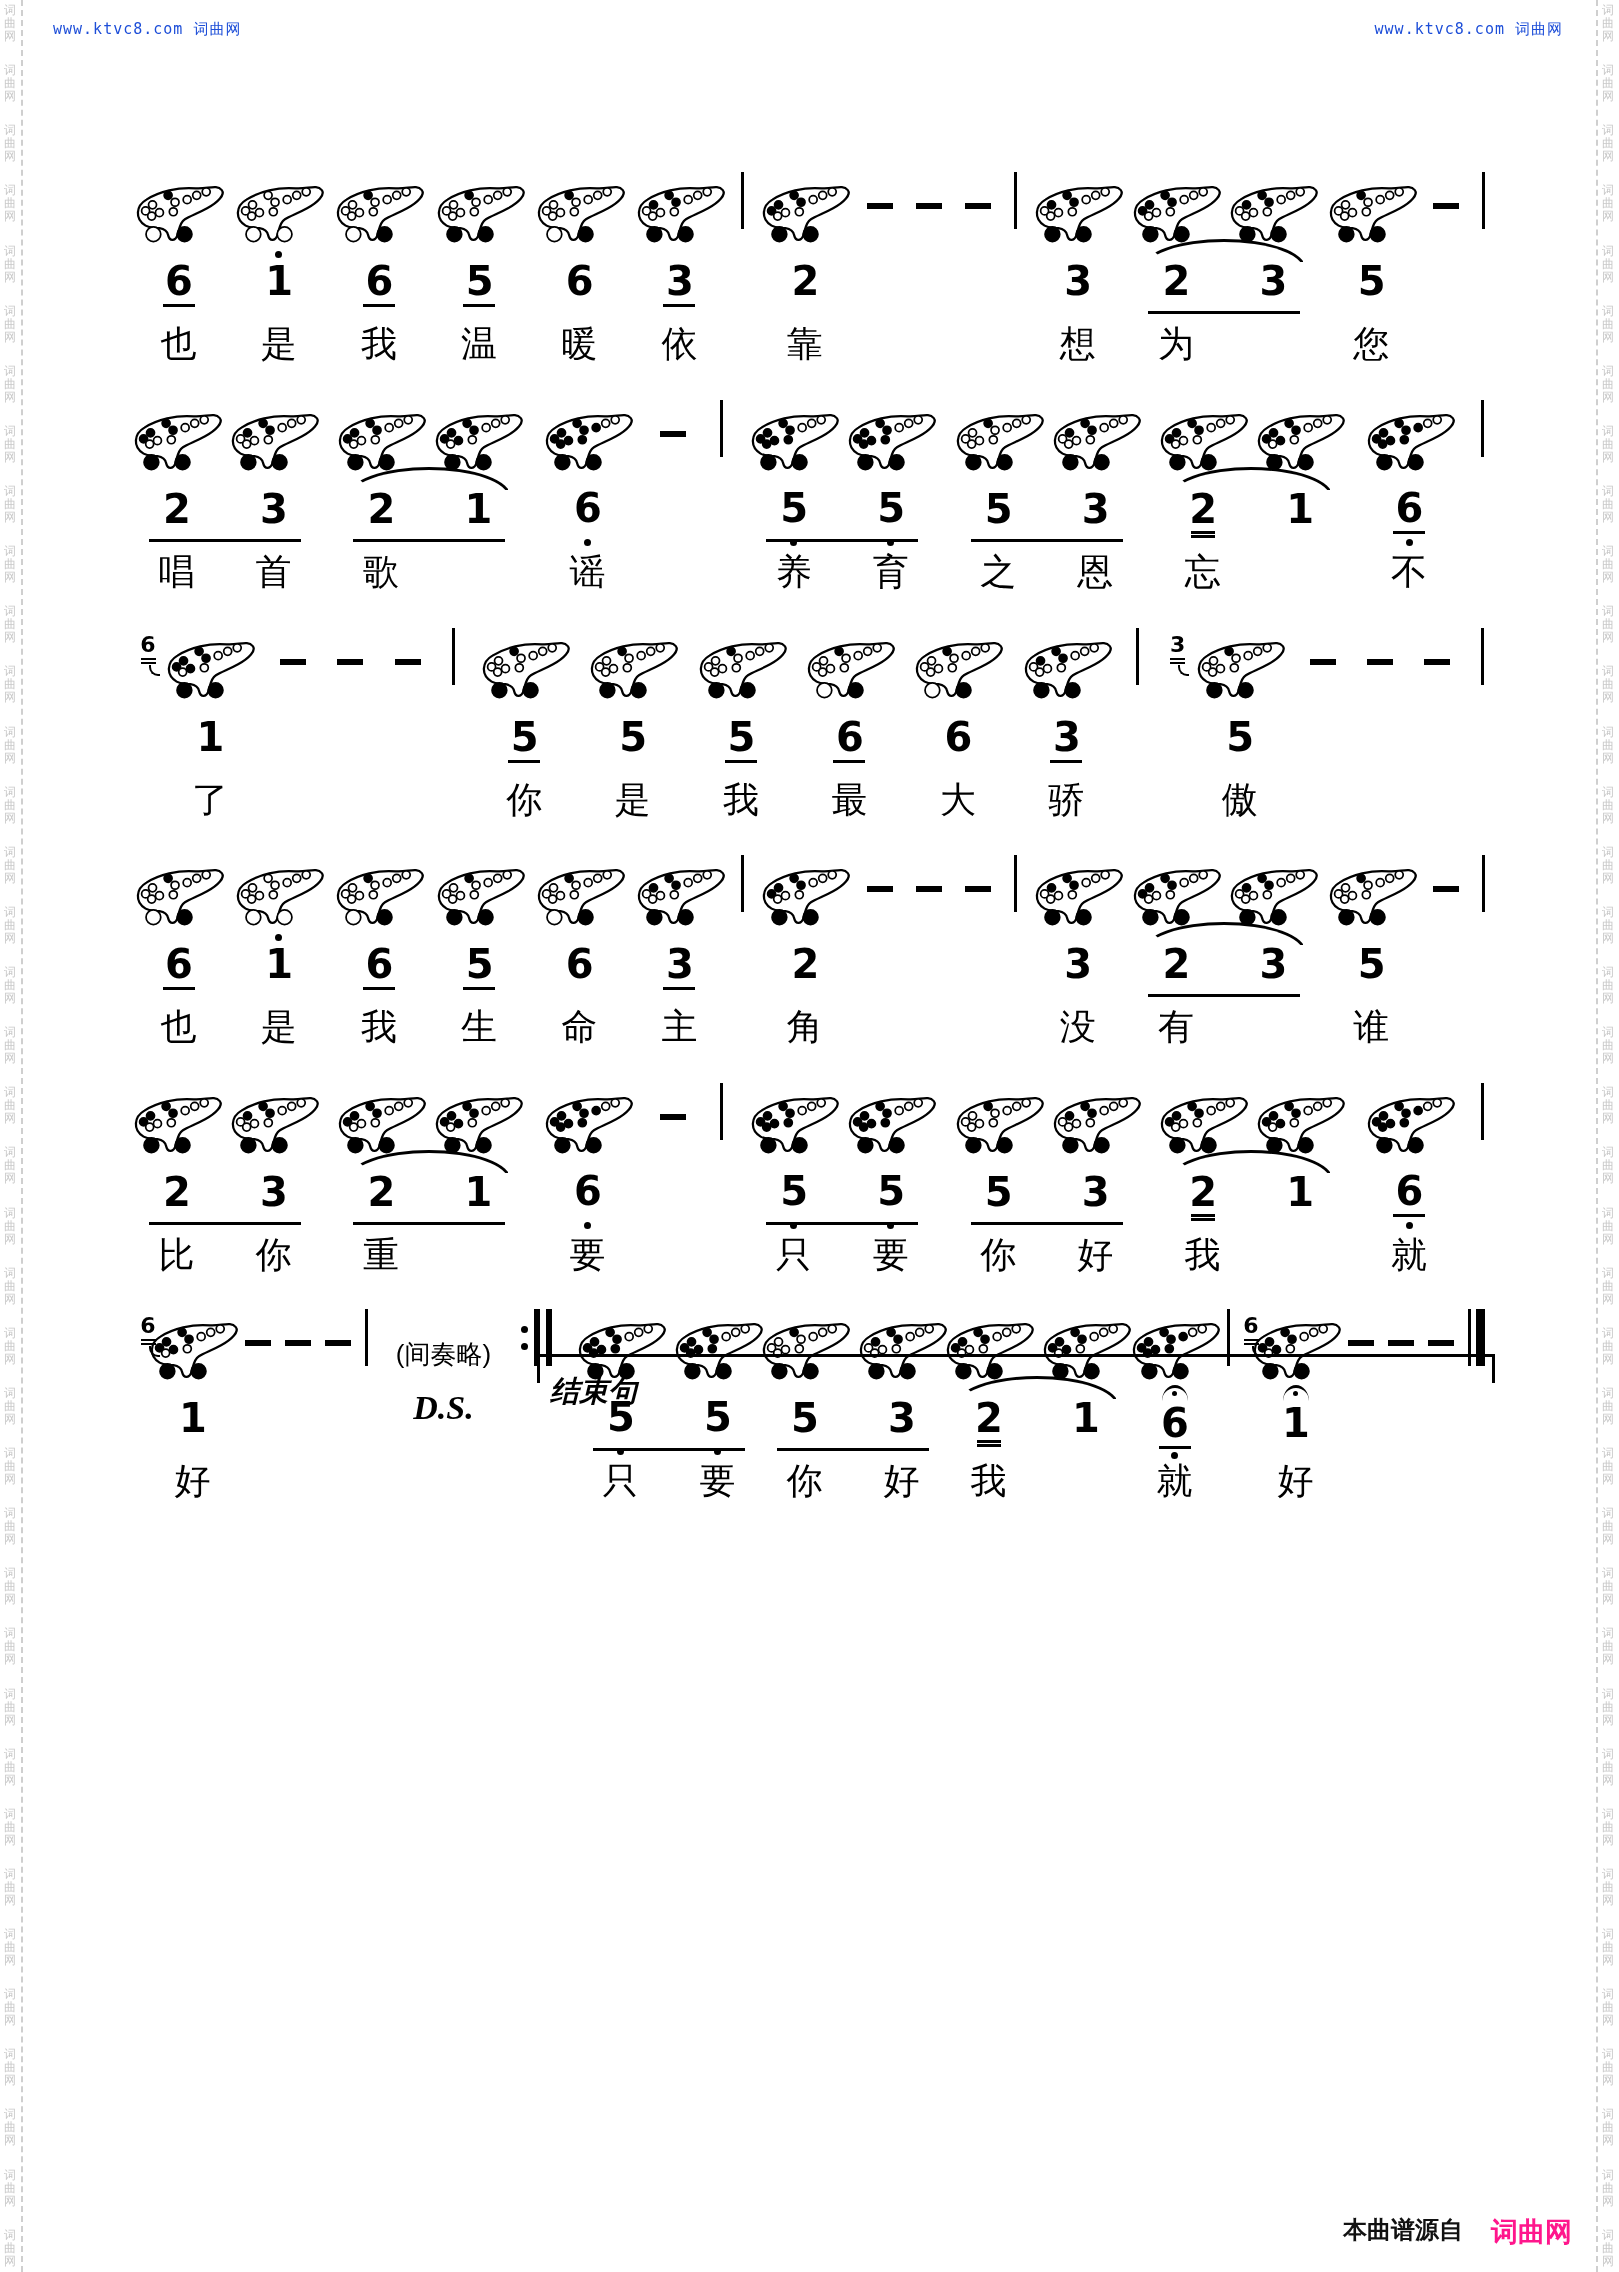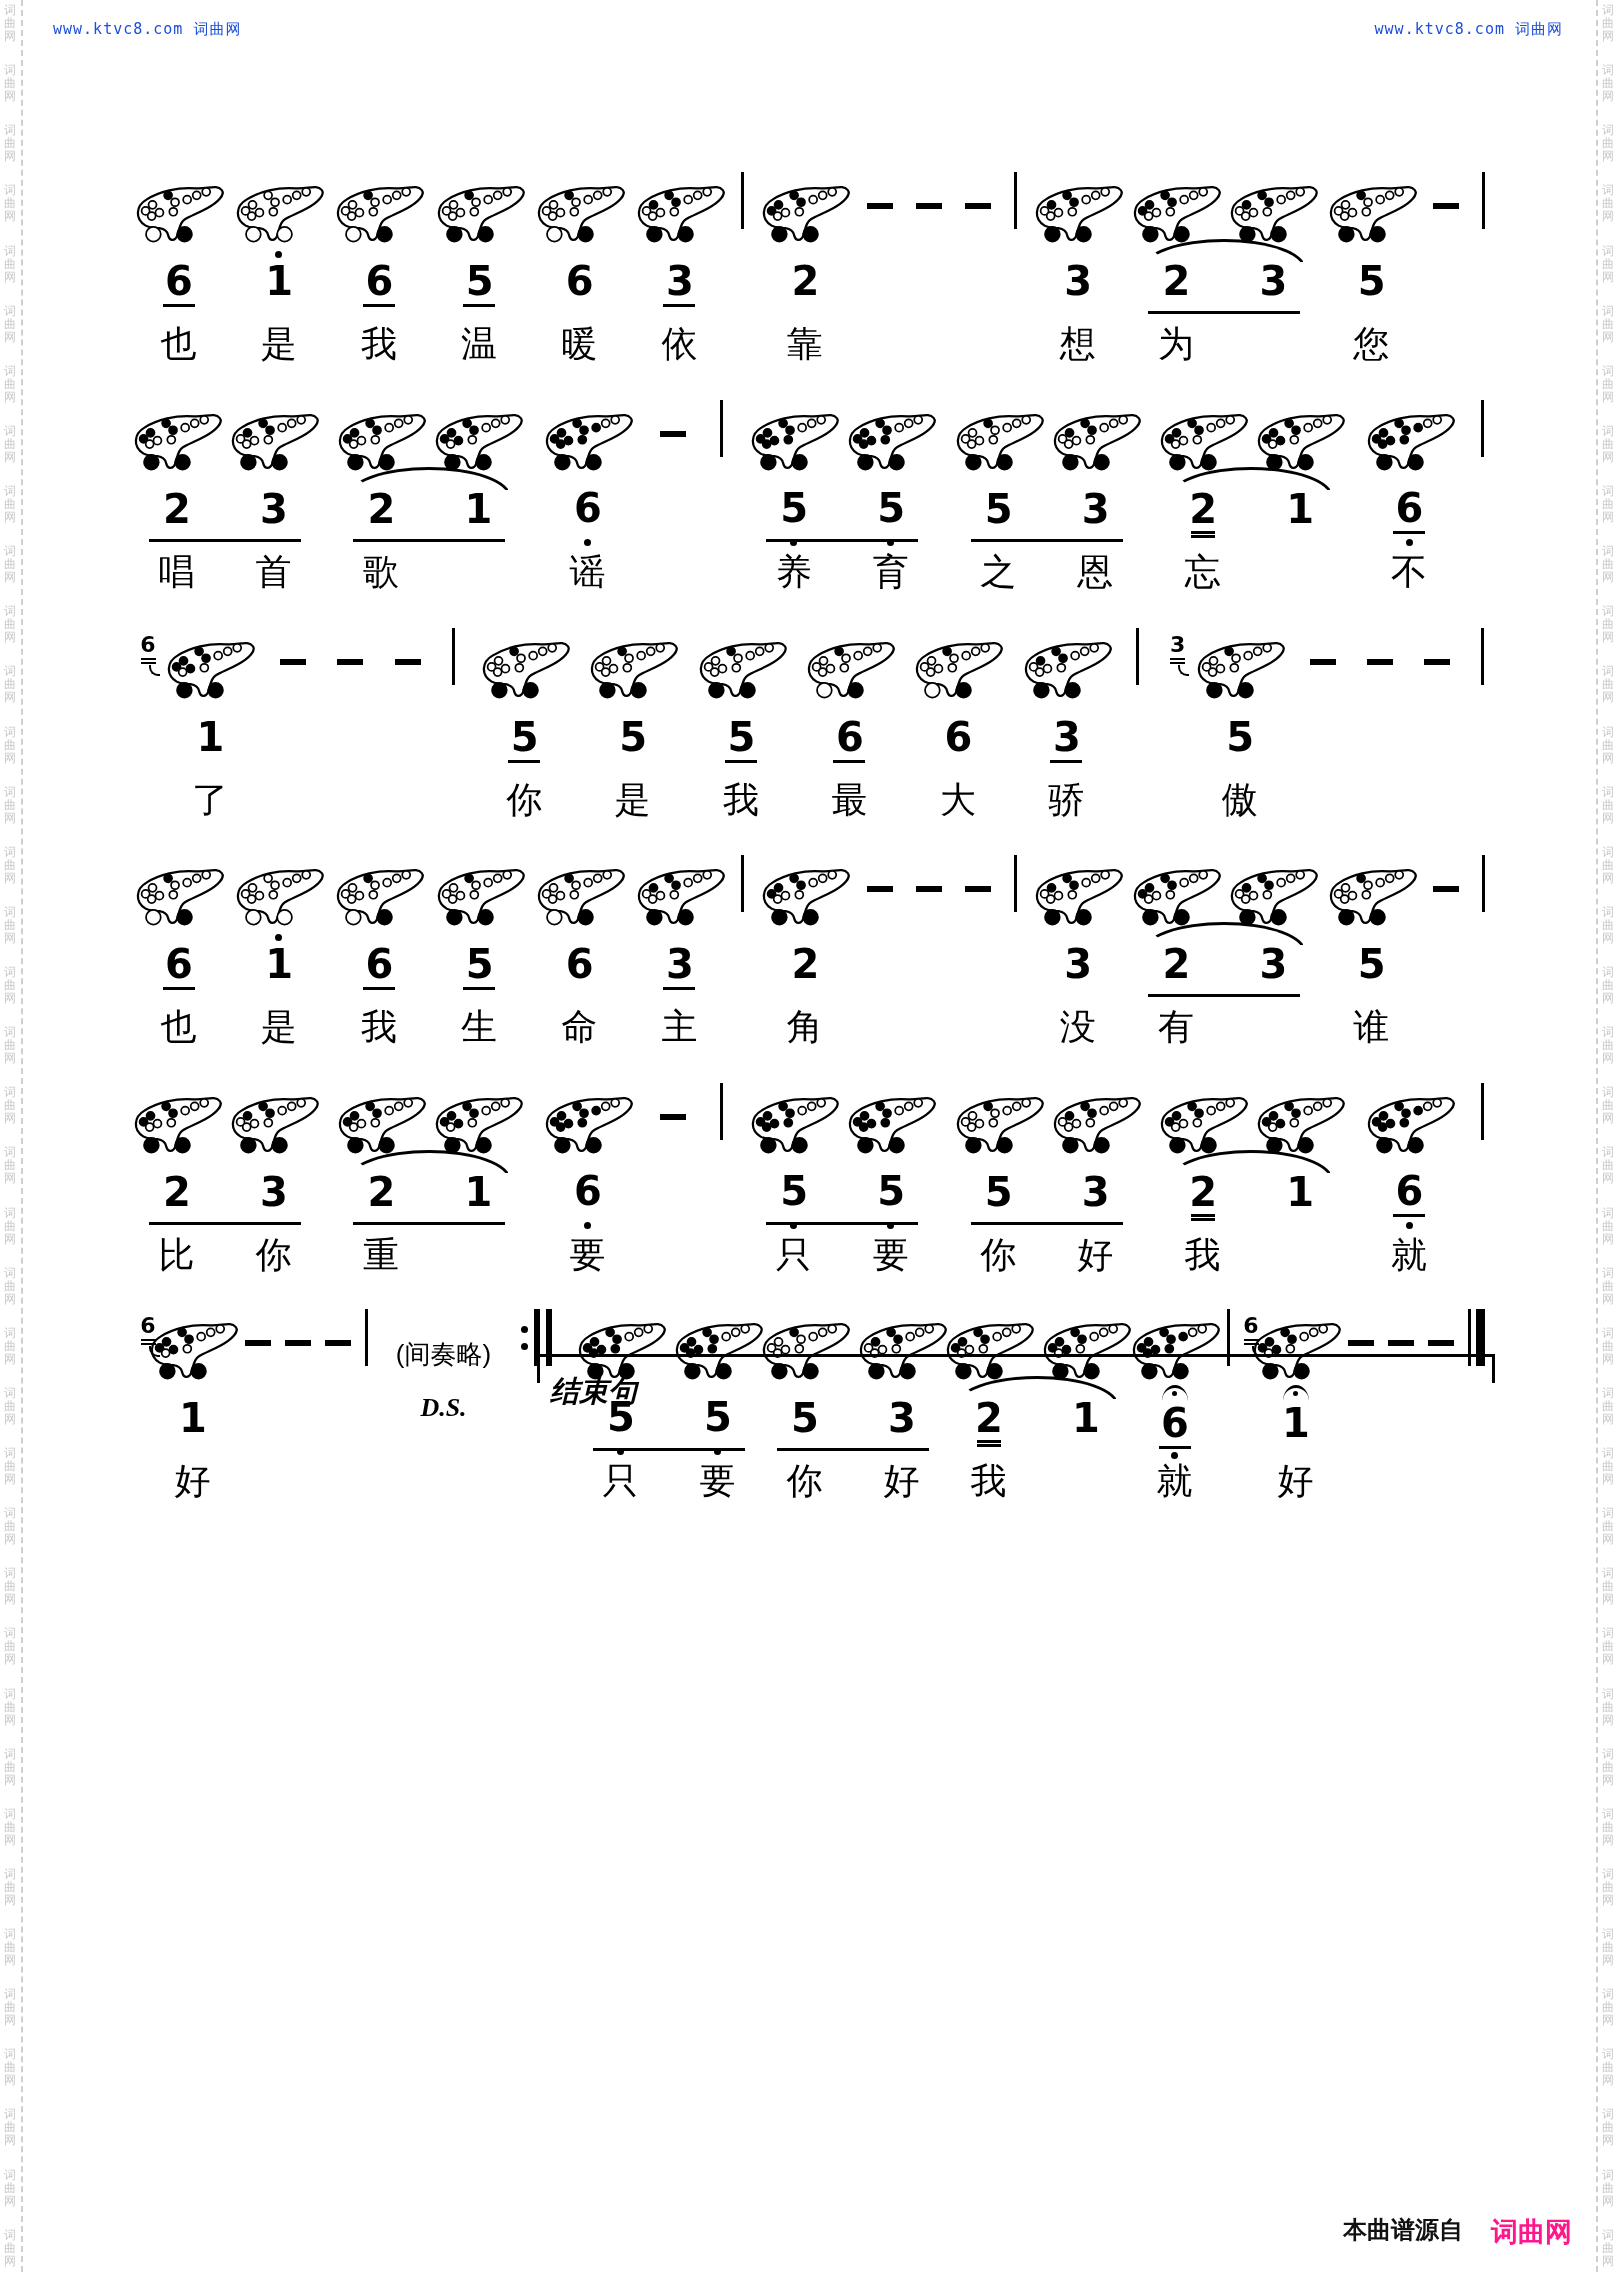--- a/index.html
+++ b/index.html
@@ -57,21 +57,21 @@
   
   .cell.g{width:30px;margin-right:-16px;z-index:2;}
   .gcol{margin-top:12px;display:flex;flex-direction:column;align-items:center;}
   .gd{font-family:"DejaVu Sans",sans-serif;font-weight:bold;font-size:22px;line-height:22px;}
   .gul{width:15px;border-top:2.5px solid #000;margin-top:2px;}
   .gtail{width:9px;height:9px;border-left:2.5px solid #000;border-bottom:2.5px solid #000;
          border-bottom-left-radius:9px;margin-top:1px;margin-left:12px;}
   
   .cell.txt{width:139px}
   .txtv{margin-top:34px;font-size:26px;white-space:nowrap;}
-  .txtsub{font-family:"Liberation Serif",serif;font-weight:bold;font-style:italic;font-size:26px;}
+  .txtsub{font-family:"Liberation Serif",serif;font-weight:bold;font-style:italic;font-size:34px;}
   
   .brk{position:absolute;top:51px;left:-40px;right:-4px;height:26px;z-index:5;
        border-top:3px solid #000;border-left:3px solid #000;border-right:3px solid #000;}
   .brklab{position:absolute;left:10px;top:15px;font-weight:bold;font-style:italic;font-size:29px;white-space:nowrap;}
 </style>
 </head>
 <body>
 
 <div class="page">
   <div class="wm left">

